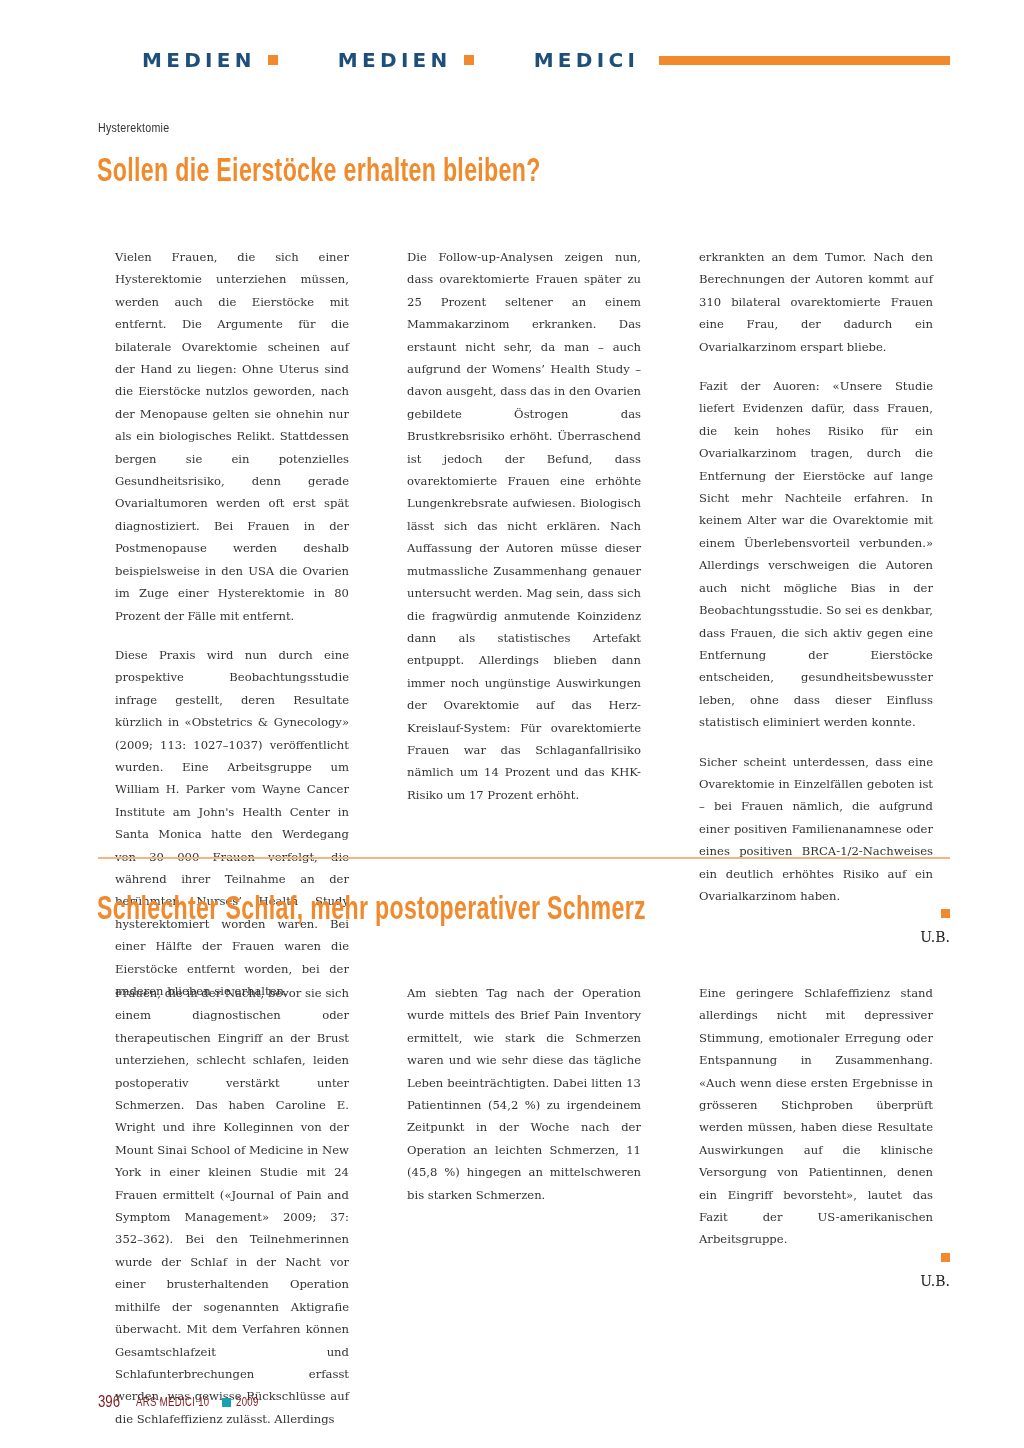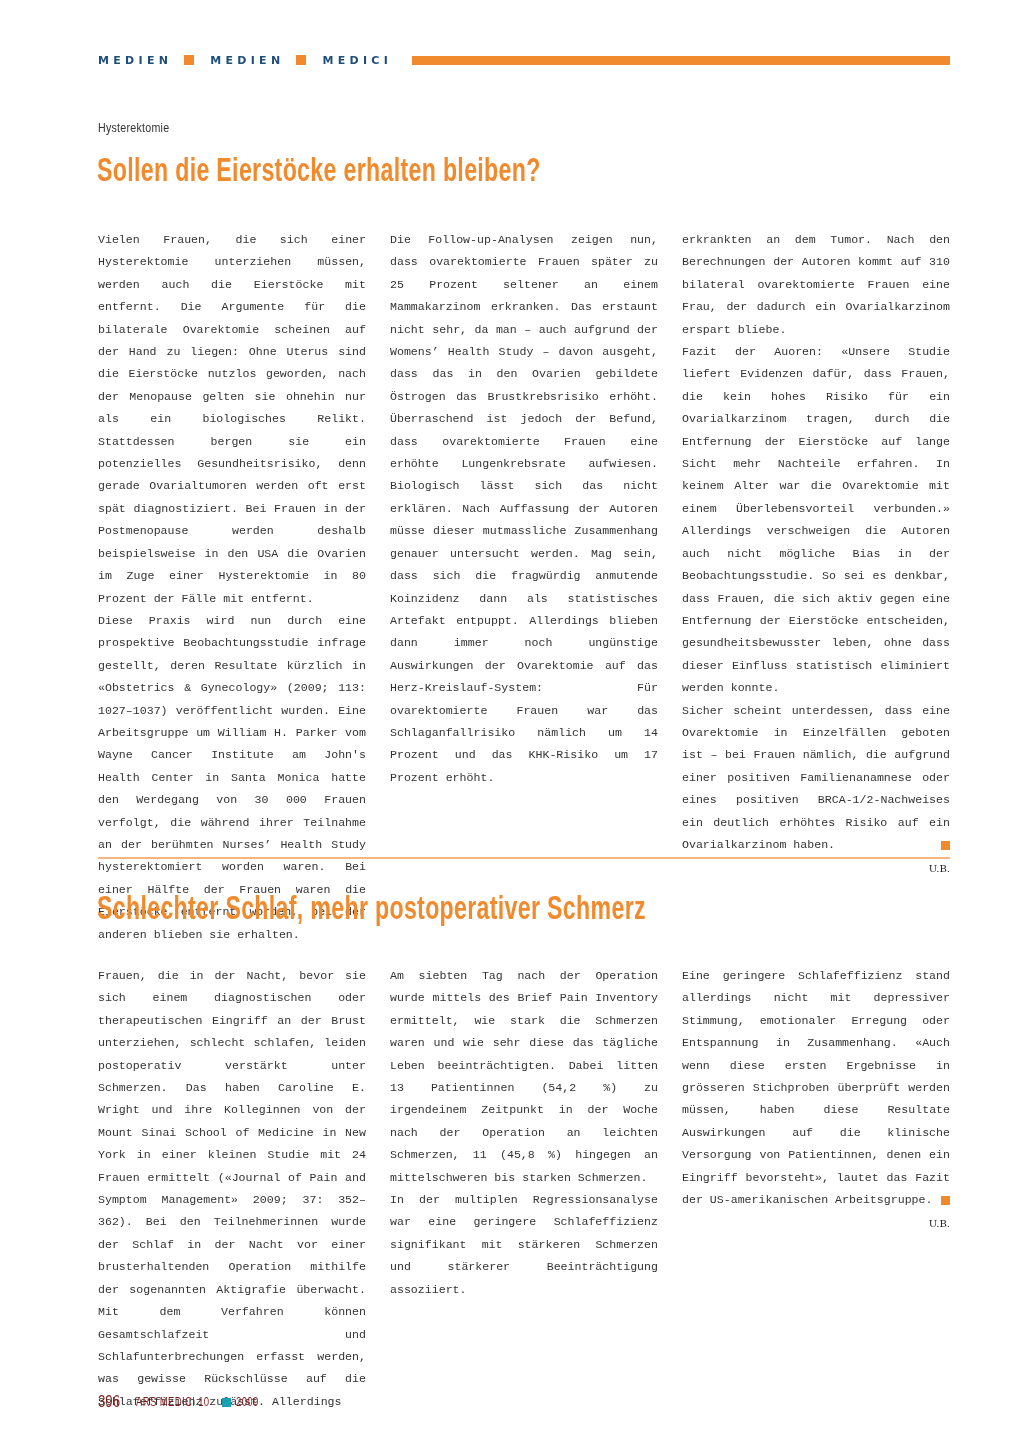--- a/index.html
+++ b/index.html
@@ -1,37 +1,37 @@
 <!DOCTYPE html>
 <html><head>
   <meta charset="utf-8">
   <style>
     html, body { margin: 0; padding: 0; background: #ffffff; }
     body { width: 1024px; height: 1448px; position: relative; overflow: hidden; }
     .page { position: absolute; left: 0; top: 0; width: 1024px; height: 1448px; }
 
     .header { position: absolute; left: 98px; top: 50px; width: 852px; height: 20px; display: flex; align-items: center; }
-    .header-word { font-family: "DejaVu Sans", sans-serif; font-weight: bold; font-size: 11px; letter-spacing: 4.3px; color: #1d4f7a; }
+    .header-word { font-family: "DejaVu Sans", sans-serif; font-weight: bold; font-size: 20px; letter-spacing: 4.3px; color: #1d4f7a; margin-left: 44px; }
     .header-sq { display: inline-block; width: 10px; height: 10px; background: #f08a2c; margin: 0 16px 0 12px; }
     .header-bar { flex: 1; height: 9px; background: #f08a2c; margin-left: 20px; }
 
     .kicker { position: absolute; left: 98px; top: 120px; font-family: "Liberation Sans", sans-serif; font-size: 13px; color: #333333; transform: scaleX(0.82); transform-origin: left; letter-spacing: 0.3px; }
     .title { position: absolute; left: 97px; font-family: "Liberation Sans", sans-serif; font-weight: bold; font-size: 34px; color: #f08a2c; transform: scaleX(0.68); transform-origin: left; white-space: nowrap; letter-spacing: 0.5px; }
     .title1 { top: 150px; }
     .title2 { top: 888px; }
 
     .cols { position: absolute; left: 98px; width: 852px; display: flex; justify-content: space-between; }
     .cols1 { top: 229px; }
     .cols2 { top: 965px; }
     .col { width: 268px; font-family: "DejaVu Serif", serif; font-size: 11.6px; line-height: 22.4px; color: #333333; text-align: justify; hyphens: manual; }
-    .col p { margin: 0; font-family: Liberation Mono, monospace; }
+    .col p { margin: 17px; }
     .col .last { text-align-last: left; }
     .endmark { display: flex; justify-content: flex-end; margin-top: -15px; height: 15px; }
     .endmark span { display: inline-block; width: 9px; height: 9px; background: #f08a2c; }
-    .author { text-align: right; font-family: "DejaVu Serif", serif; font-size: 10px; line-height: 22.4px; color: #222222; margin-top: 2px; }
+    .author { text-align: right; font-family: "DejaVu Serif", serif; font-size: 14px; line-height: 22.4px; color: #222222; margin-top: 2px; }
 
     .divider { position: absolute; left: 98px; top: 857px; width: 852px; height: 2px; background: #f7b47c; }
 
     .footer { position: absolute; left: 98px; top: 1392px; display: flex; align-items: center; font-family: "Liberation Sans", sans-serif; color: #7f1d1d; }
     .pageno { font-size: 17px; transform: scaleX(0.78); transform-origin: left; display: inline-block; width: 30px; }
     .journal { font-size: 12px; transform: scaleX(0.8); transform-origin: left; display: inline-block; margin-left: 8px; letter-spacing: 0.4px; }
     .foot-sq { display: inline-block; width: 9px; height: 9px; background: #1aa1b0; margin-left: -6px; margin-right: 5px; }
     .year { font-size: 12px; transform: scaleX(0.8); transform-origin: left; display: inline-block; letter-spacing: 0.4px; }
   </style>
 </head>
@@ -73,21 +73,20 @@
   <div class="divider"></div>
 
   <h1 class="title title2" style="margin:0;">Schlechter Schlaf, mehr postoperativer Schmerz</h1>
 
   <div class="cols cols2">
     <div class="col">
       <p>Frauen, die in der Nacht, bevor sie sich einem diagnostischen oder therapeutischen Eingriff an der Brust unterziehen, schlecht schlafen, leiden postoperativ verstärkt unter Schmerzen. Das haben Caroline E. Wright und ihre Kolleginnen von der Mount Sinai School of Medicine in New York in einer kleinen Studie mit 24 Frauen ermittelt («Journal of Pain and Symptom Management» 2009; 37: 352–362). Bei den Teilnehmerinnen wurde der Schlaf in der Nacht vor einer brusterhaltenden Operation mithilfe der sogenannten Aktigrafie überwacht. Mit dem Verfahren können Gesamtschlafzeit und Schlafunterbrechungen erfasst werden, was gewisse Rückschlüsse auf die Schlafeffizienz zulässt. Allerdings</p>
     </div>
     <div class="col">
       <p>Am siebten Tag nach der Operation wurde mittels des Brief Pain Inventory ermittelt, wie stark die Schmerzen waren und wie sehr diese das tägliche Leben beeinträchtigten. Dabei litten 13 Patientinnen (54,2 %) zu irgendeinem Zeitpunkt in der Woche nach der Operation an leichten Schmerzen, 11 (45,8 %) hingegen an mittelschweren bis starken Schmerzen.</p>
-      <p class="last">In der multiplen Regressionsanalyse war eine geringere Schlafeffizienz signifikant mit stärkeren Schmerzen und stärkerer Beeinträchtigung assoziiert.</p>
     </div>
     <div class="col">
       <p class="last">Eine geringere Schlafeffizienz stand allerdings nicht mit depressiver Stimmung, emotionaler Erregung oder Entspannung in Zusammenhang. «Auch wenn diese ersten Ergebnisse in grösseren Stichproben überprüft werden müssen, haben diese Resultate Auswirkungen auf die klinische Versorgung von Patientinnen, denen ein Eingriff bevorsteht», lautet das Fazit der US-amerikanischen Arbeitsgruppe.</p>
       <div class="endmark">
           <span></span>
         </div>
       <div class="author">U.B.</div>
     </div>
   </div>
 

